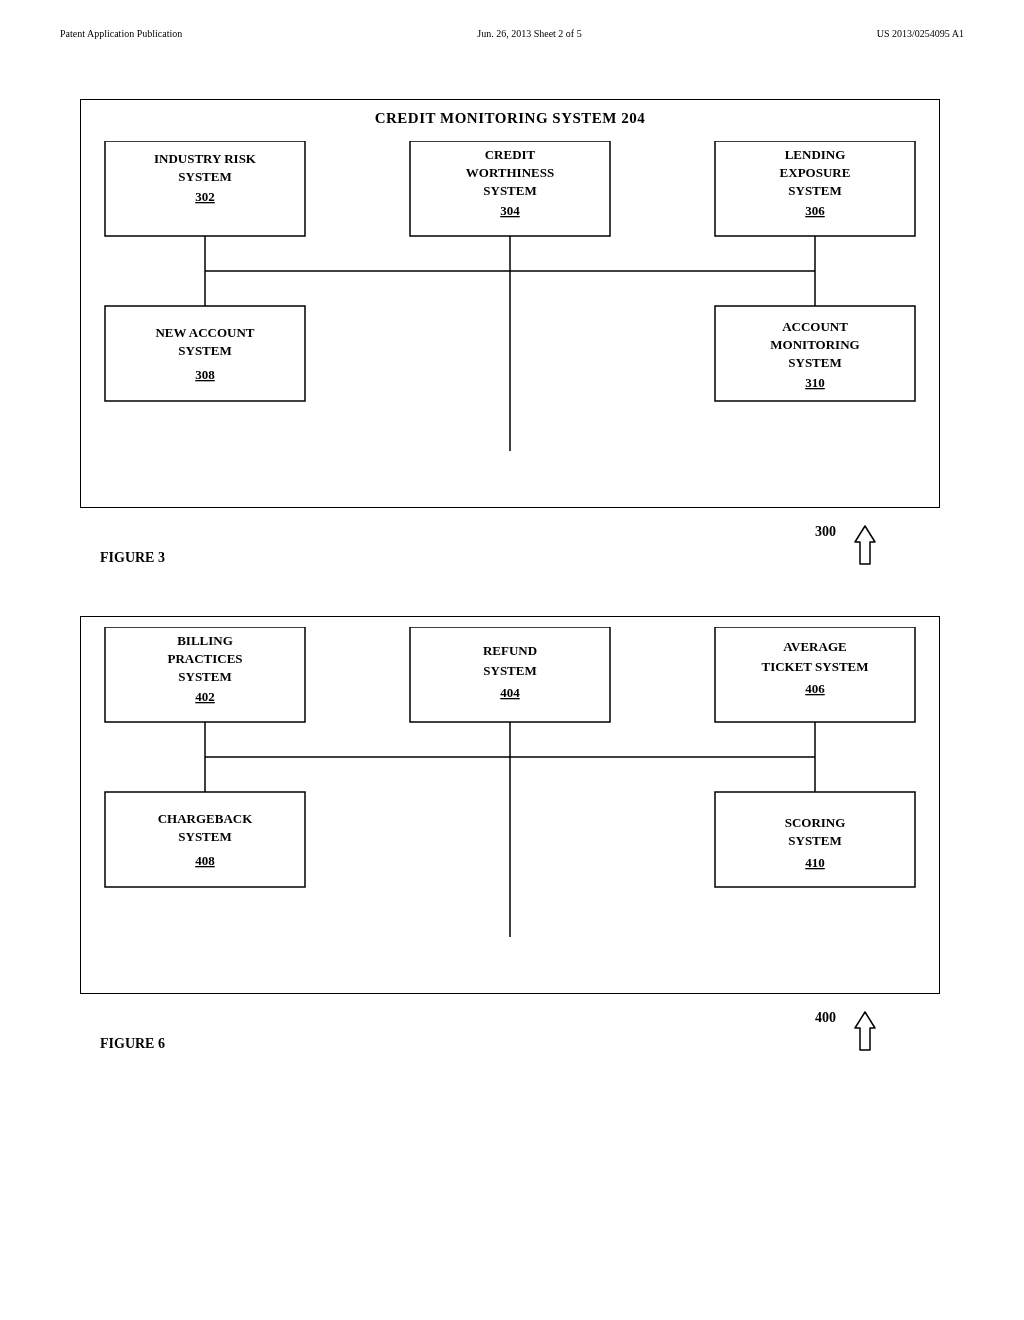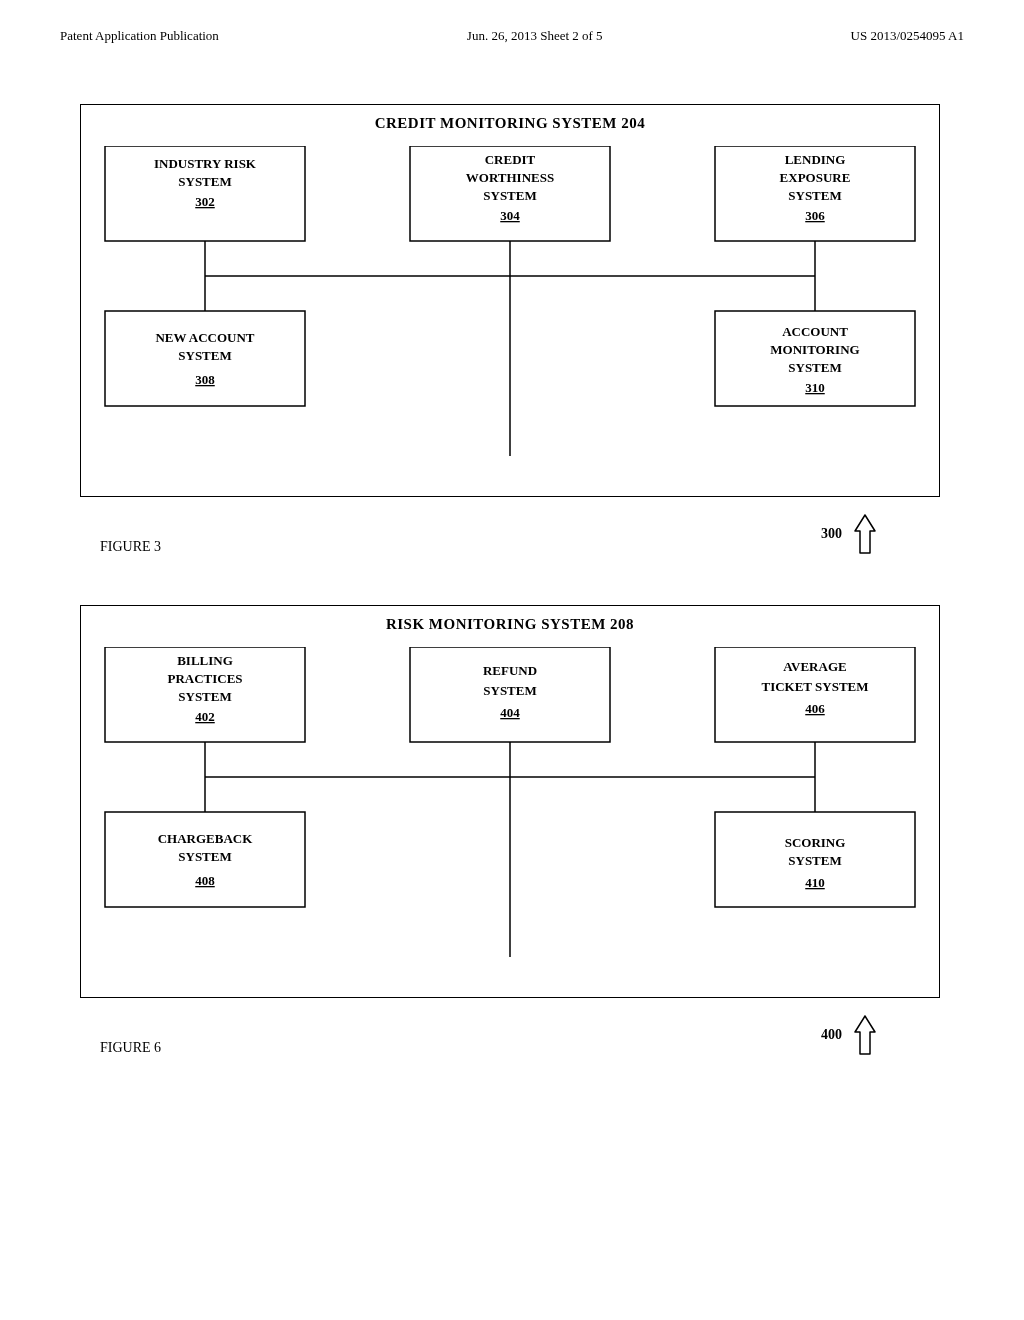--- a/index.html
+++ b/index.html
@@ -10,40 +10,40 @@
       min-height: 1320px;
       position: relative;
       color: #000;
     }
 
     
     .page-header {
       display: flex;
       justify-content: space-between;
       padding: 28px 60px 0 60px;
-      font-size: 13px;
+      font-size: 10px;
     }
 
     
     .figures-container {
       padding: 60px 80px 0 80px;
       display: flex;
       flex-direction: column;
       align-items: flex-start;
     }
 
     
     .diagram-wrapper {
       width: 100%;
       margin-bottom: 20px;
     }
 
     .diagram-box {
       border: 1.5px solid #000;
-      padding: 10px 14px 10px 14px;
+      padding: 10px 14px 26px 14px;
       position: relative;
       width: 860px;
     }
 
     .diagram-title {
       text-align: center;
       font-size: 15px;
       font-weight: bold;
       margin-bottom: 14px;
       letter-spacing: 0.5px;
@@ -53,28 +53,28 @@
     .figure-label-row {
       display: flex;
       align-items: flex-end;
       margin-top: 16px;
       width: 860px;
       justify-content: space-between;
     }
 
     .figure-label {
       font-size: 14px;
-      font-weight: normal;
+      font-weight: bold;
       margin-left: 20px;
     }
 
     .figure-number-box {
       display: flex;
-      align-items: center;
       margin-right: 60px;
+      gap: 6px;
     }
 
     .figure-number {
       font-size: 14px;
       font-weight: bold;
       margin-right: 8px;
     }
   </style>
 </head>
 <body>
@@ -147,21 +147,20 @@
           <polygon points="15,2 5,18 10,18 10,40 20,40 20,18 25,18" fill="none" stroke="black" stroke-width="1.5" stroke-linejoin="round"></polygon>
         </svg>
       </div>
     </div>
   </div>
 
   <div style="height: 30px;"></div>
 
   <div class="diagram-wrapper">
     <div class="diagram-box">
-      <div class="diagram-title">RISK MONITORING SYSTEM 208</div>
 
       <svg width="830" height="340" style="display:block; margin: 0 auto;">
 
         <rect x="10" y="0" width="200" height="95" fill="white" stroke="black" stroke-width="1.5"></rect>
         <text x="110" y="18" text-anchor="middle" font-family="Times New Roman, serif" font-size="13" font-weight="bold">BILLING</text>
         <text x="110" y="36" text-anchor="middle" font-family="Times New Roman, serif" font-size="13" font-weight="bold">PRACTICES</text>
         <text x="110" y="54" text-anchor="middle" font-family="Times New Roman, serif" font-size="13" font-weight="bold">SYSTEM</text>
         <text x="110" y="74" text-anchor="middle" font-family="Times New Roman, serif" font-size="13" font-weight="bold" text-decoration="underline">402</text>
 
         <rect x="315" y="0" width="200" height="95" fill="white" stroke="black" stroke-width="1.5"></rect>

